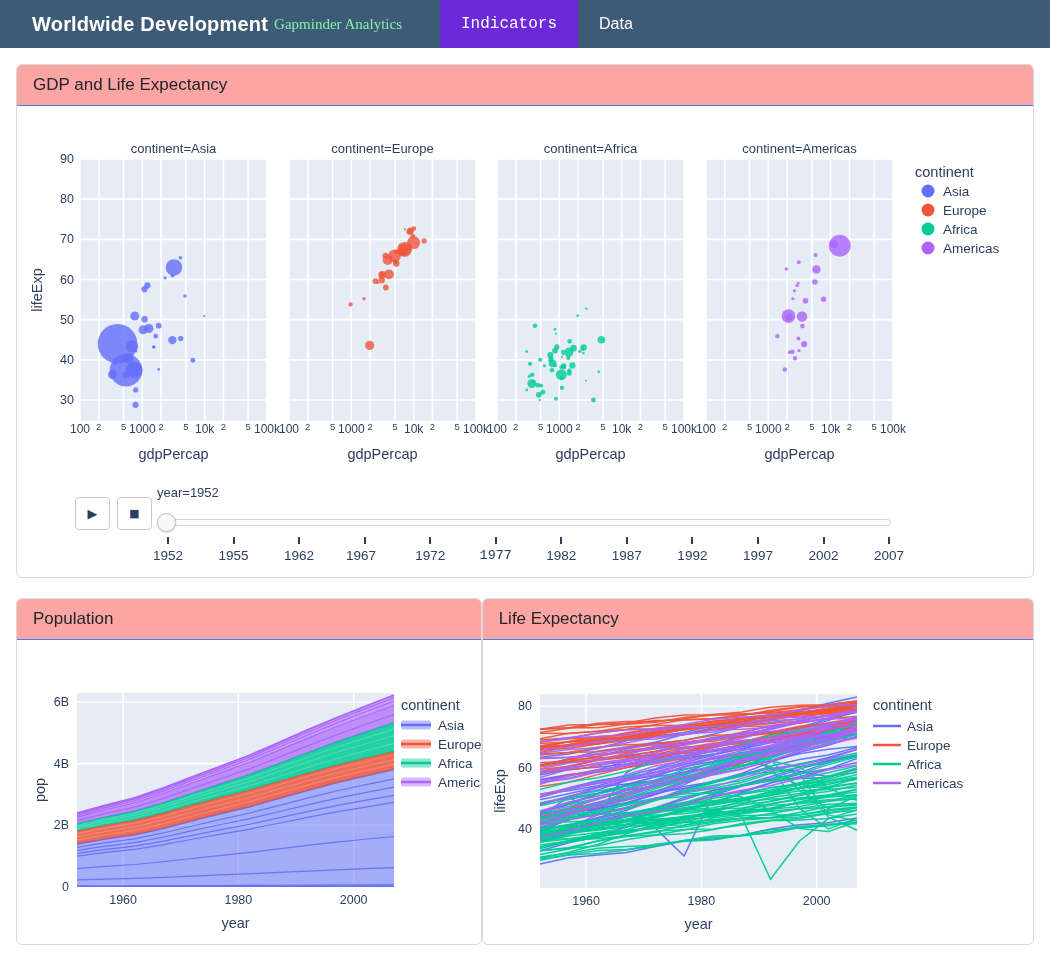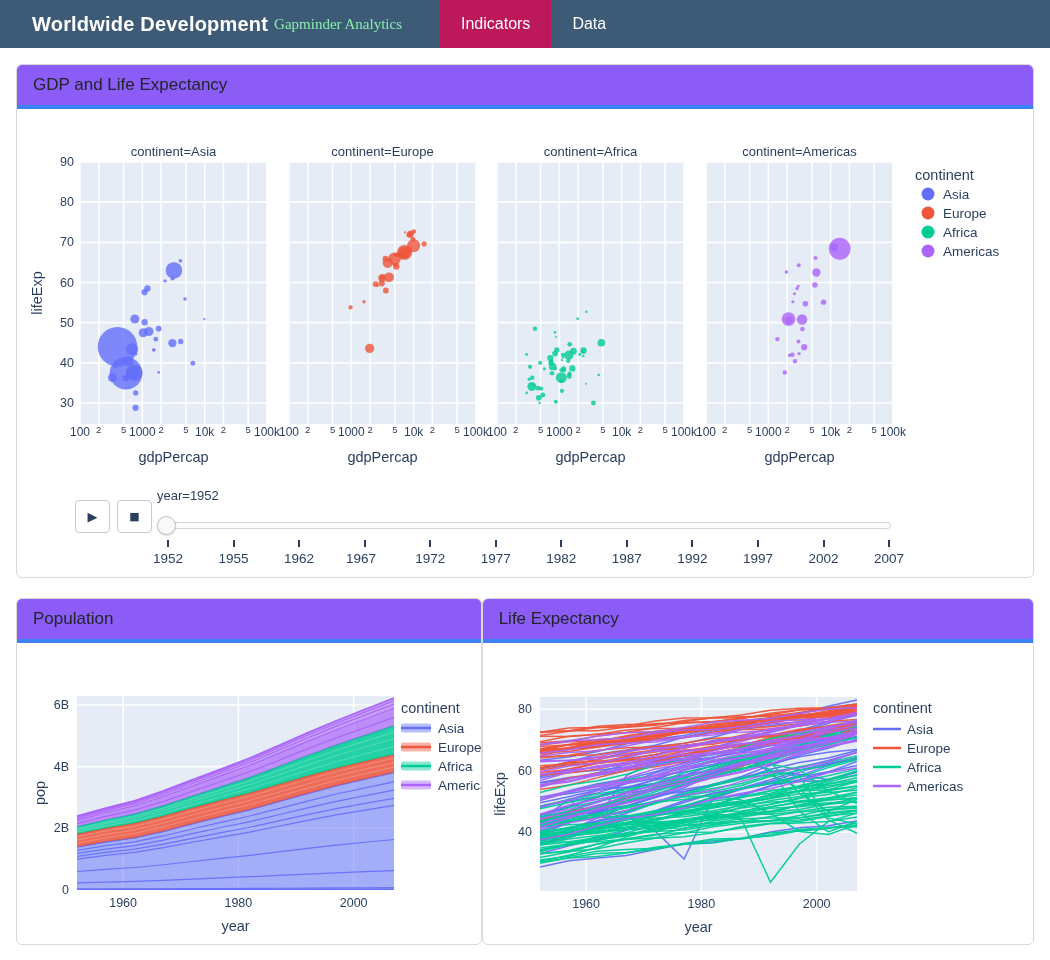--- a/index.html
+++ b/index.html
@@ -4,26 +4,26 @@
 <style>
   * { box-sizing: border-box; margin: 0; padding: 0; }
   html,body { width:1050px; height:960px; background:#ffffff; font-family:"Liberation Sans","DejaVu Sans",sans-serif; overflow:hidden; }
 
   
   .navbar { position:relative; height:48px; background:#3d5a76; color:#fff; display:flex; align-items:center; }
   .nav-title { font-size:20px; font-weight:bold; margin-left:32px; letter-spacing:.2px; }
   .nav-subtitle { font-size:15px; margin-left:6px; color:#86efac;font-family:Liberation Serif, serif; }
   .nav-tabs { position:absolute; left:440px; top:0; height:48px; display:flex; }
   .nav-tab { height:48px; display:flex; align-items:center; padding:0 21px; font-size:16px; color:#fff; cursor:pointer; }
-  .nav-tab.active { background:#be185d; }
+  .nav-tab.active { background:#6d28d9;font-family:Liberation Mono, monospace; }
 
   
   .page { padding:16px; }
   .card { background:#fff; border:1px solid #d9d9d9; border-radius:6px; overflow:hidden; }
-  .card-header { background:#8b5cf6; border-bottom:4px solid #3b82f6; padding:10px 16px; font-size:17px; color:#212529; }
+  .card-header { background:#fca5a5; border-bottom:1px solid #3b82f6; padding:10px 16px; font-size:17px; color:#212529; }
   .card-gdp { width:1018px; height:514px; margin-bottom:20px; }
   .cards-row { display:flex; }
   .card-pop { width:494px; height:347px; }
   .card-life { width:586px; height:347px; }
 
   
   .controls { position:relative; height:95px; }
   .ctl-btn { position:absolute; top:12px; width:35px; height:33px; background:#fff; border:1px solid #c6ccd6; border-radius:4px; color:#2a3f5f; font-size:11px; cursor:pointer; display:flex; align-items:center; justify-content:center; font-family:"DejaVu Sans",sans-serif; }
   .ctl-btn.play { left:58px; font-size:13px; }
   .ctl-btn.stop { left:100px; }
@@ -374,21 +374,21 @@
           <div class="sl-ticklabel" style="left: 151px;">1952</div>
           <div class="sl-tick" style="left: 215.55px;"></div>
           <div class="sl-ticklabel" style="left: 216.55px;">1955</div>
           <div class="sl-tick" style="left: 281.1px;"></div>
           <div class="sl-ticklabel" style="left: 282.1px;">1962</div>
           <div class="sl-tick" style="left: 346.65px;"></div>
           <div class="sl-ticklabel" style="left: 344px;">1967</div>
           <div class="sl-tick" style="left: 412.2px;"></div>
           <div class="sl-ticklabel" style="left: 413.2px;">1972</div>
           <div class="sl-tick" style="left: 477.75px;"></div>
-          <div class="sl-ticklabel" style="left: 478.75px;">1977</div>
+          <div class="sl-ticklabel" style="left: 478.75px; font-family: Liberation Mono, monospace;">1977</div>
           <div class="sl-tick" style="left: 543.3px;"></div>
           <div class="sl-ticklabel" style="left: 544.3px;">1982</div>
           <div class="sl-tick" style="left: 608.85px;"></div>
           <div class="sl-ticklabel" style="left: 609.85px;">1987</div>
           <div class="sl-tick" style="left: 674.4px;"></div>
           <div class="sl-ticklabel" style="left: 675.4px;">1992</div>
           <div class="sl-tick" style="left: 739.95px;"></div>
           <div class="sl-ticklabel" style="left: 740.95px;">1997</div>
           <div class="sl-tick" style="left: 805.5px;"></div>
           <div class="sl-ticklabel" style="left: 806.5px;">2002</div>

